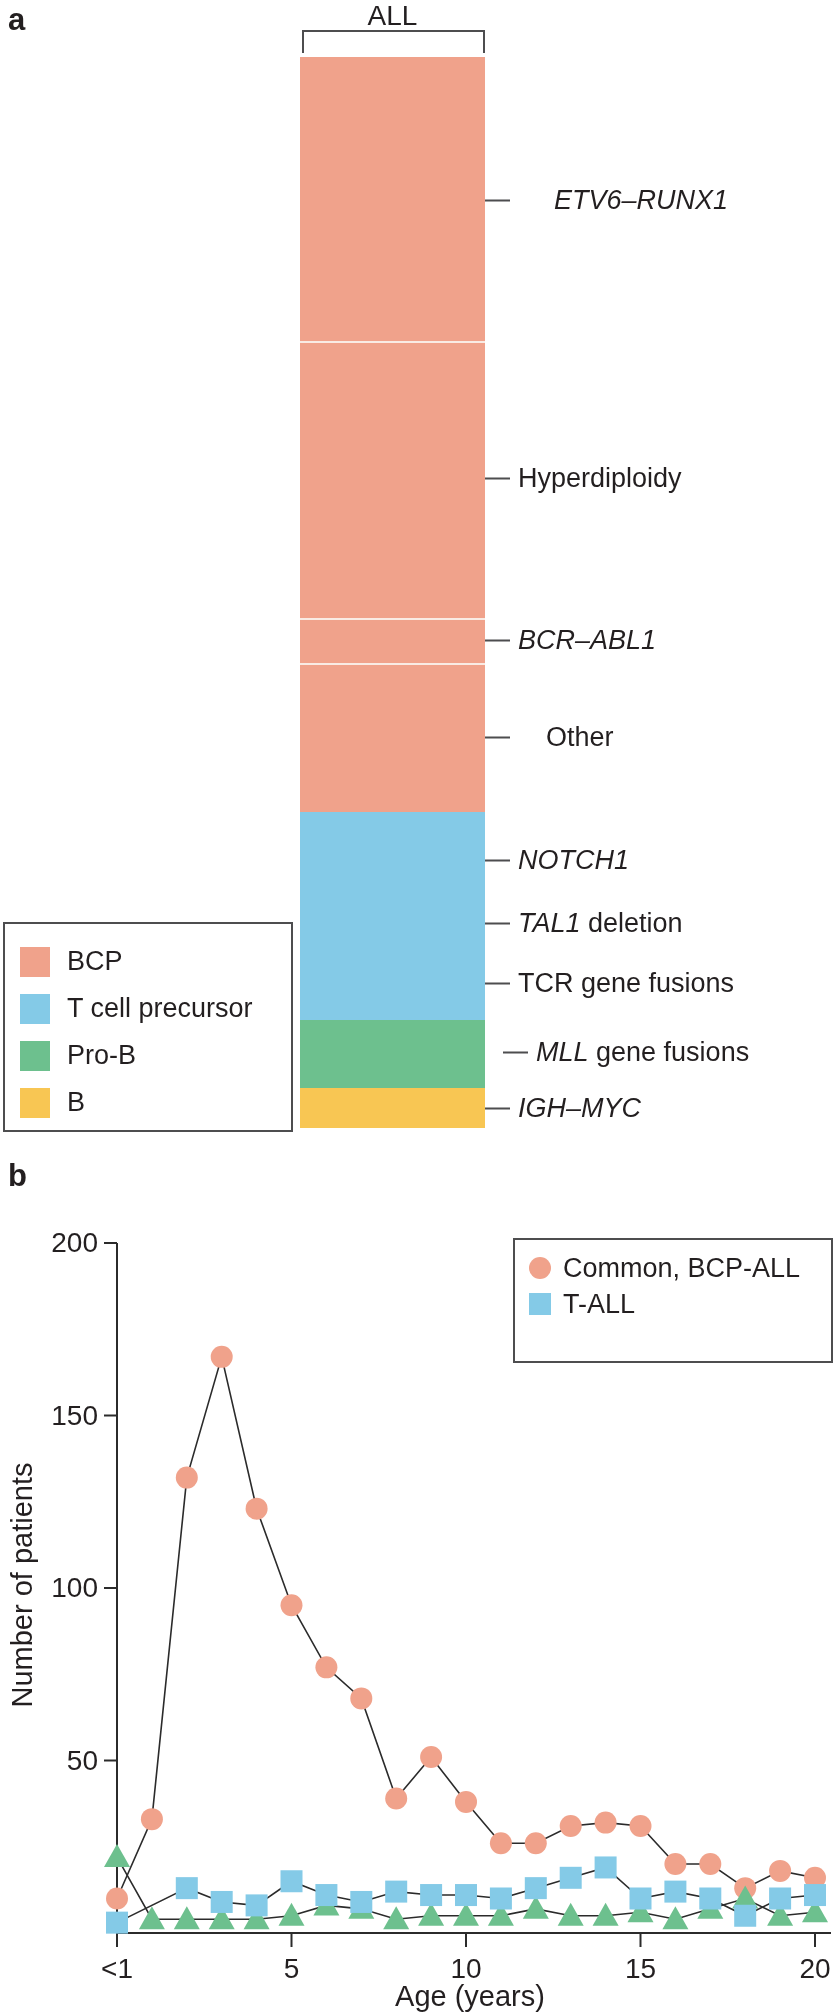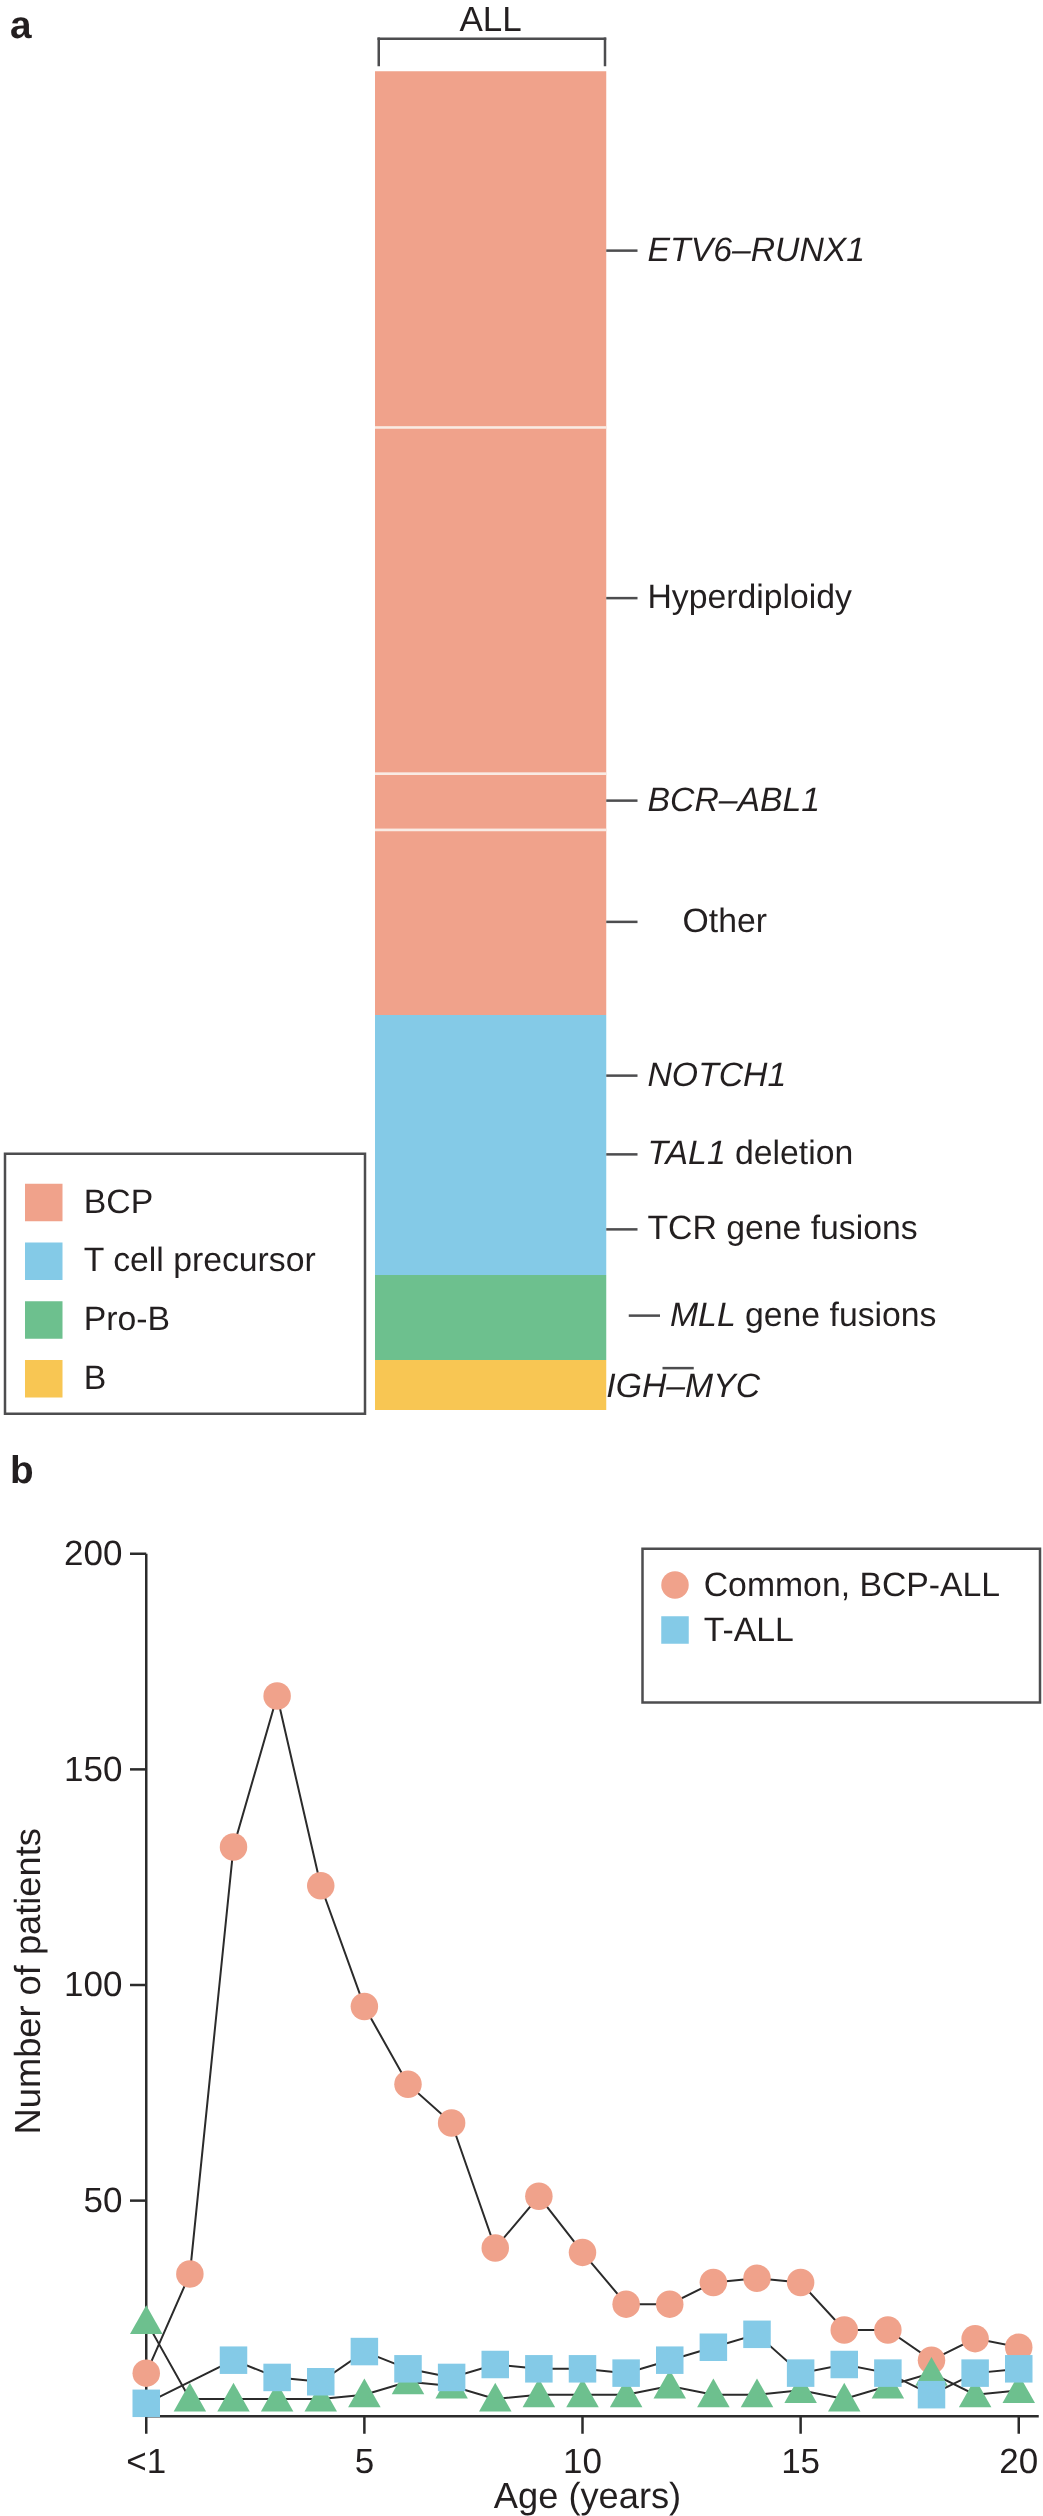--- a/index.html
+++ b/index.html
@@ -44,21 +44,21 @@
   <div id="all-bar">
       <div class="bar-seg" style="height: 26.52%; background: rgb(240, 162, 139);"></div>
       <div class="bar-seg divided" style="height: 25.86%; background: rgb(240, 162, 139);"></div>
       <div class="bar-seg divided" style="height: 4.2%; background: rgb(240, 162, 139);"></div>
       <div class="bar-seg divided" style="height: 13.91%; background: rgb(240, 162, 139);"></div>
       <div class="bar-seg" style="height: 19.42%; background: rgb(132, 202, 231);"></div>
       <div class="bar-seg" style="height: 6.35%; background: rgb(109, 192, 142);"></div>
       <div class="bar-seg" style="height: 3.74%; background: rgb(248, 198, 83);"></div>
     </div>
   <div id="callouts">
-      <div class="callout" style="top: 200px;">
+      <div class="callout" style="top: 200px; gap: 36px;">
         <div class="tick-line"></div>
         <div class="txt"><span style="font-style: italic;">ETV6–RUNX1</span></div>
       </div>
       <div class="callout" style="top: 478px;">
         <div class="tick-line"></div>
         <div class="txt"><span>Hyperdiploidy</span></div>
       </div>
       <div class="callout" style="top: 640px;">
         <div class="tick-line"></div>
         <div class="txt"><span style="font-style: italic;">BCR–ABL1</span></div>
@@ -76,21 +76,21 @@
         <div class="txt"><span style="font-style: italic;">TAL1</span><span> deletion</span></div>
       </div>
       <div class="callout" style="top: 983px; text-align: center;">
         <div class="tick-line"></div>
         <div class="txt"><span>TCR gene fusions</span></div>
       </div>
       <div class="callout" style="top: 1052px; padding-left: 18px;">
         <div class="tick-line"></div>
         <div class="txt"><span style="font-style: italic;">MLL</span><span> gene fusions</span></div>
       </div>
-      <div class="callout" style="top: 1108px; flex-direction: column;">
+      <div class="callout" style="top: 1108px;">
         <div class="tick-line"></div>
         <div class="txt"><span style="font-style: italic;">IGH–MYC</span></div>
       </div>
     </div>
 
   <div id="legend-a" class="legend-box">
       <div class="legend-a-row">
         <div class="swatch" style="background: rgb(240, 162, 139);"></div>
         <div class="lbl">BCP</div>
       </div>

